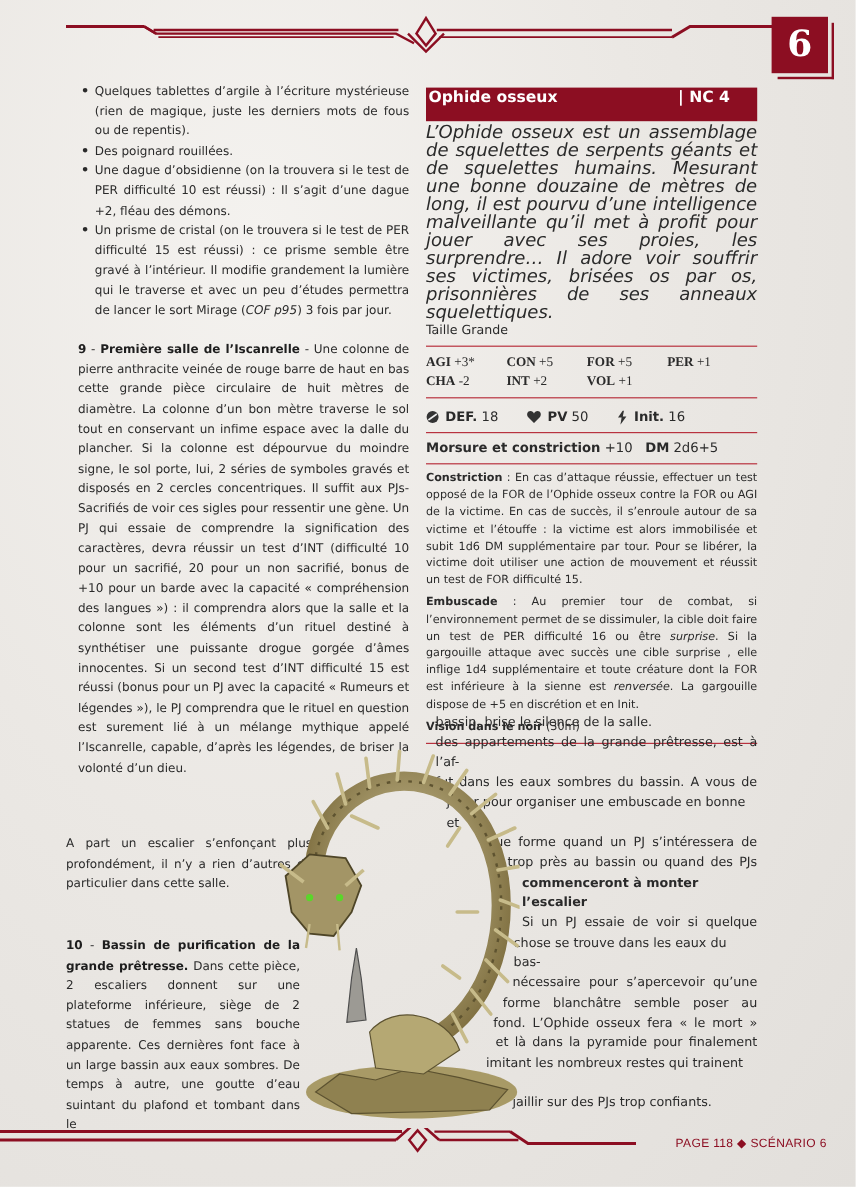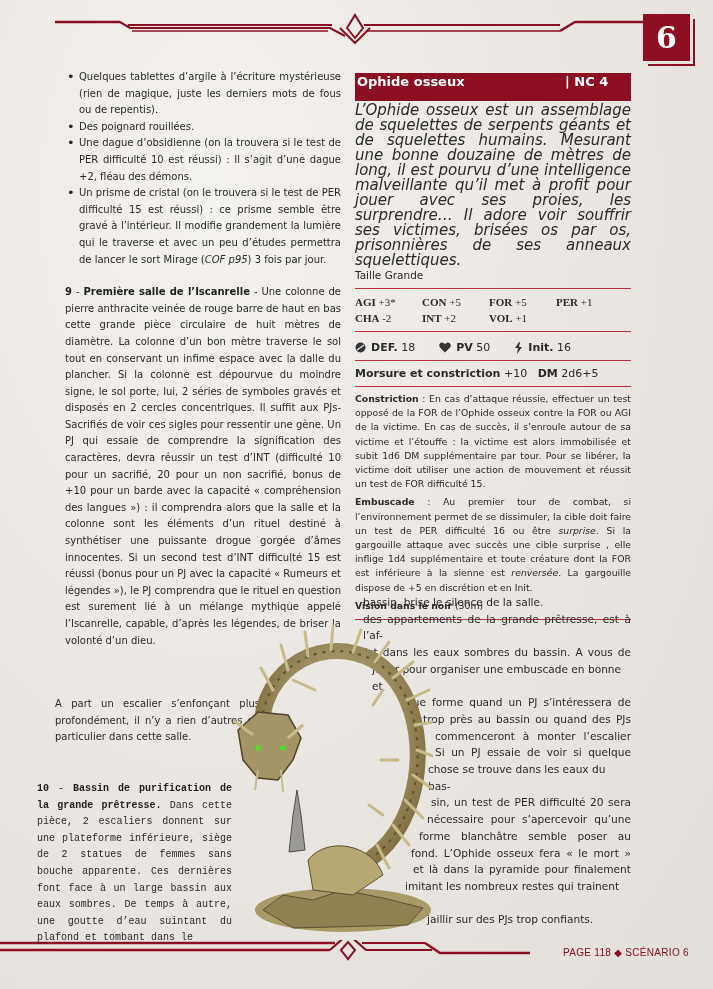--- a/index.html
+++ b/index.html
@@ -75,21 +75,21 @@
     <li>Une dague d’obsidienne (on la trouvera si le test de PER difficulté 10 est réussi) : Il s’agit d’une dague +2, fléau des démons.</li>
     <li><span>Un prisme de cristal (on le trouvera si le test de PER difficulté 15 est réussi) : ce prisme semble être gravé à l’intérieur. Il modifie grandement la lumière qui le traverse et avec un peu d’études permettra de lancer le sort Mirage (</span><i>COF p95</i><span>) 3 fois par jour.</span></li>
   </ul>
   <p style="margin-top:16px;">
     <b class="k">9</b><span> - </span><b class="k">Première salle de l’Iscanrelle</b><span> - Une colonne de pierre anthracite veinée de rouge barre de haut en bas cette grande pièce circulaire de huit mètres de diamètre. La colonne d’un bon mètre traverse le sol tout en conservant un infime espace avec la dalle du plancher. Si la colonne est dépourvue du moindre signe, le sol porte, lui, 2 séries de symboles gravés et disposés en 2 cercles concentriques.  Il suffit aux PJs-Sacrifiés de voir ces sigles pour ressentir une gène. Un PJ qui essaie de comprendre la signification des caractères, devra réussir un test d’INT (difficulté 10 pour un sacrifié, 20 pour un non sacrifié, bonus de +10 pour un barde avec la capacité « compréhension des langues ») : il comprendra alors que la salle et la colonne sont les éléments d’un rituel destiné à synthétiser une puissante drogue gorgée d’âmes innocentes. Si un second test d’INT difficulté 15 est réussi (bonus pour un PJ avec la  capacité  « Rumeurs et légendes »), le PJ comprendra que le rituel en question est surement lié à un mélange mythique appelé l’Iscanrelle, capable, d’après les légendes, de briser la volonté d’un dieu.</span>
   </p>
 </div>
 <div class="abs col" style="left:55px; top:696px; width:205px;">
   <p>A part un escalier s’enfonçant plus profondément, il n’y a rien d’autres de particulier dans cette salle.</p>
 </div>
-<div class="abs col" style="left:37px; top:781px; width:195px;font-family:Liberation Mono, monospace;">
+<div class="abs col" style="left:55px; top:781px; width:195px;">
   <p><b class="k">10</b> - <b class="k">Bassin de purification de la grande prêtresse.</b><span> Dans cette pièce, 2 escaliers donnent sur une plateforme inférieure, siège de 2 statues de femmes sans bouche apparente. Ces dernières font face à un large bassin aux eaux sombres. De temps à autre, une goutte d’eau suintant du plafond et tombant dans le</span></p>
 </div>
 
 <div class="sb">
   <div class="sb-title">
     <span>Ophide osseux</span>
     <span class="nc">| NC 4</span>
   </div>
   <div class="sb-desc">L’Ophide osseux est un assemblage de squelettes de serpents géants et de squelettes humains. Mesurant une bonne douzaine de mètres de long, il est pourvu d’une intelligence malveillante qu’il met à profit pour jouer avec ses proies, les surprendre… Il adore voir souffrir ses victimes, brisées os par os, prisonnières de ses anneaux squelettiques.</div>
   <div class="sb-size">Taille Grande</div>
@@ -136,24 +136,23 @@
   <div class="sep" style="margin-top:6px;"></div>
 </div>
 
 <div class="abs" style="left:363px; top:594px; width:268px; font-size:10.6px; line-height:16.7px;">
   <div style="padding-left:0;">bassin, brise le silence de la salle.</div>
   <div style="text-align:justify; text-align-last:justify;">des appartements de la grande prêtresse, est à l’af-</div>
   <div style="text-align:justify; text-align-last:justify;">fut dans les eaux sombres du bassin. A vous de</div>
   <div style="padding-left:9px; text-align-last:justify;">jouer pour organiser une embuscade en bonne et</div>
   <div style="padding-left:43px; text-align-last:justify;">due forme quand un PJ s’intéressera de</div>
   <div style="padding-left:60px; text-align-last:justify;">trop près au bassin ou quand des PJs</div>
-  <div style="padding-left:72px; text-align-last:justify;">commenceront à monter l’escalier</div>
+  <div style="padding-left:72px; text-align-last:justify;font-weight:bold;">commenceront à monter l’escalier</div>
   <div style="padding-left:72px; text-align-last:justify;">Si un PJ essaie de voir si quelque</div>
   <div style="padding-left:65px; text-align-last:justify;">chose se trouve dans les eaux du bas-</div>
-  <div style="padding-left:68px; text-align-last:justify;">sin, un test de PER difficulté 20 sera</div>
   <div style="padding-left:64px; text-align-last:justify;">nécessaire pour s’apercevoir qu’une</div>
   <div style="padding-left:56px; text-align-last:justify;">forme blanchâtre semble poser au</div>
   <div style="padding-left:48px; text-align-last:justify;">fond. L’Ophide osseux fera « le mort »</div>
   <div style="padding-left:50px; text-align-last:justify;">et là dans la pyramide pour finalement</div>
   <div style="padding-left:42px; text-align-last:justify;">imitant les nombreux restes qui trainent ici</div>
   <div style="padding-left:64px;">jaillir sur des PJs trop confiants.</div>
 </div>
 
 <svg class="illus" viewBox="0 0 200 320">
   <defs>

